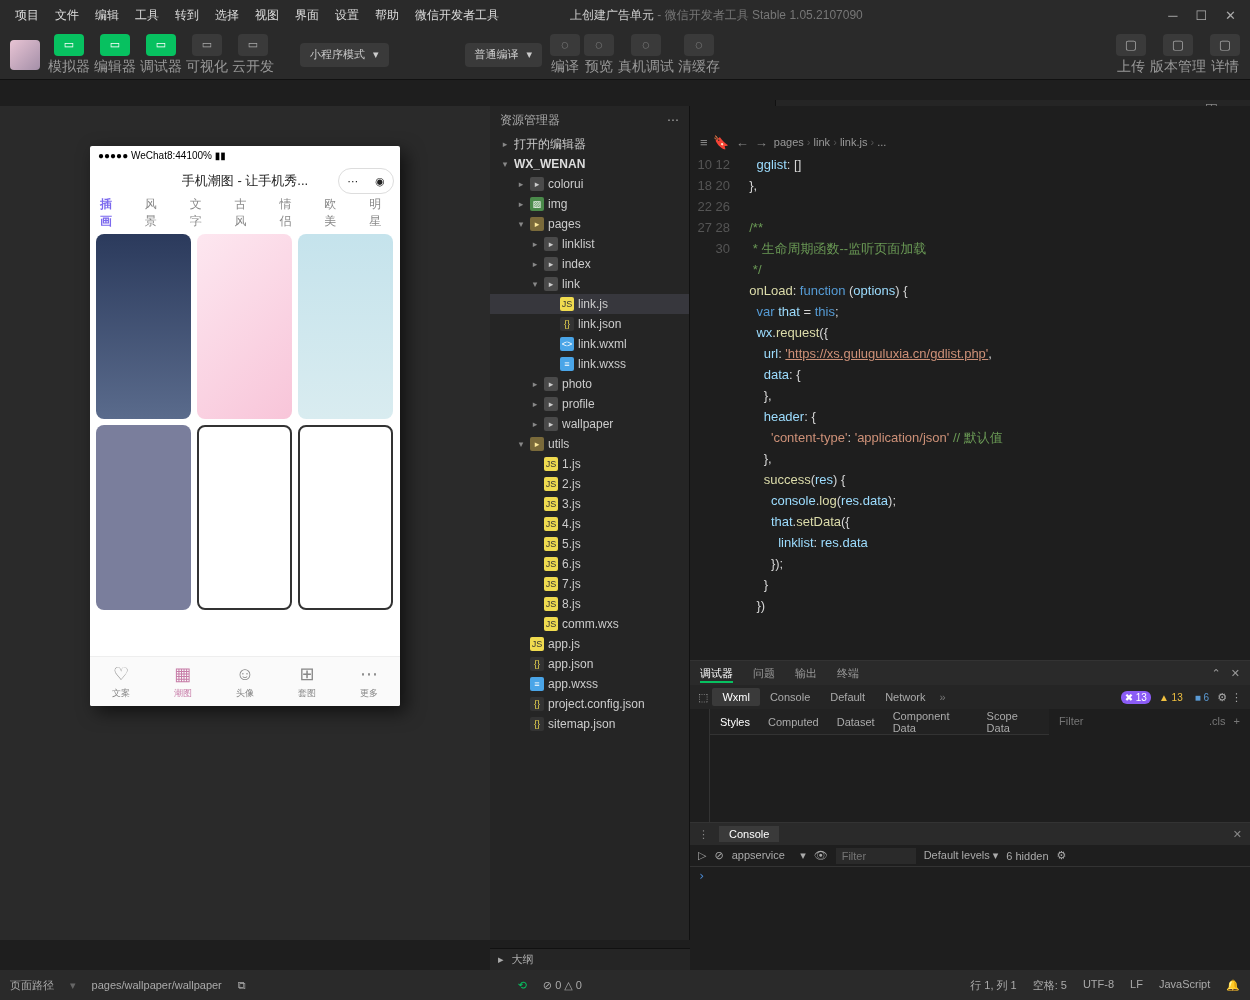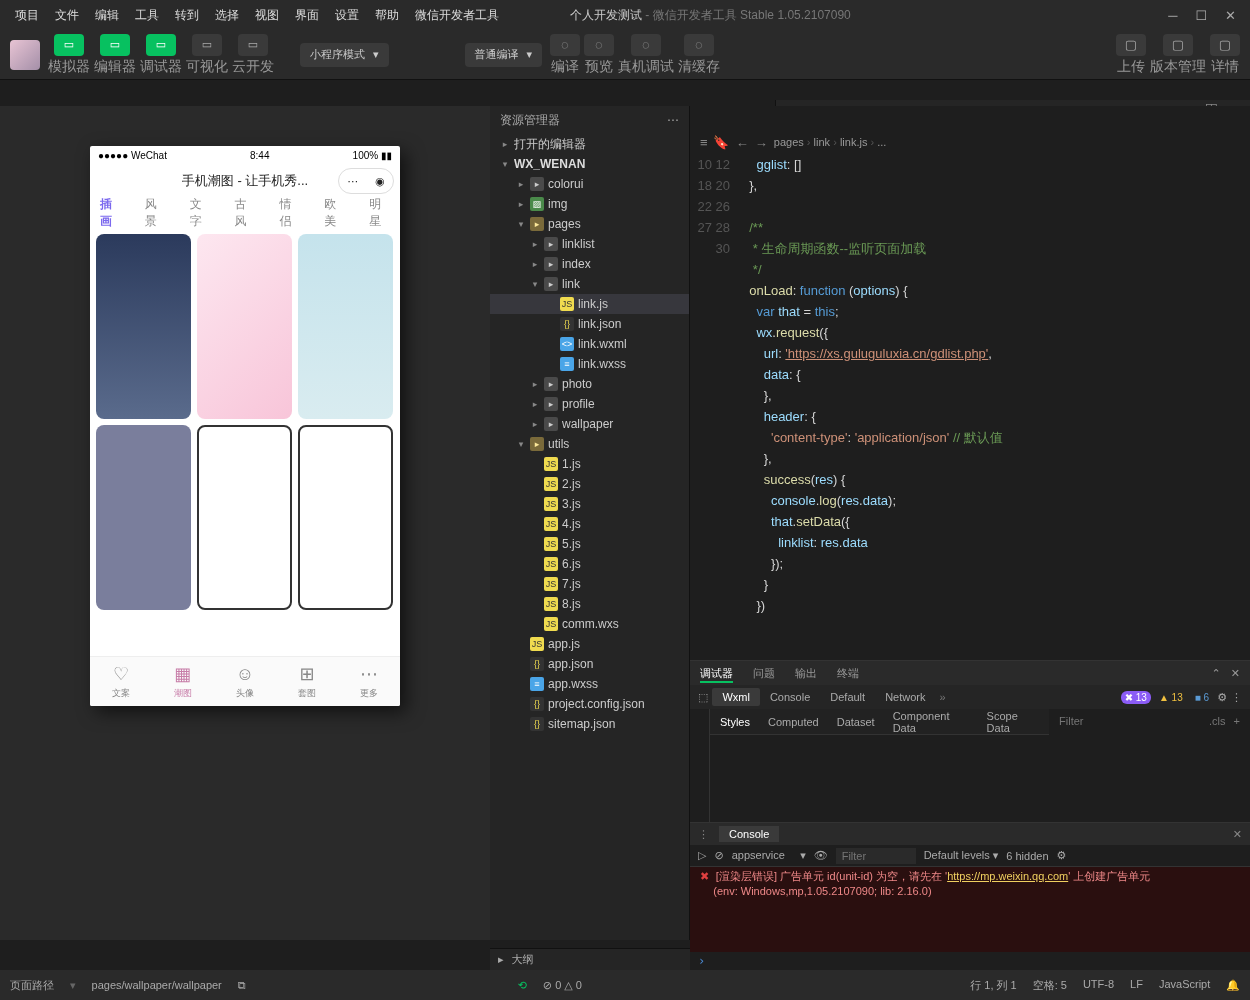--- a/index.html
+++ b/index.html
@@ -19,21 +19,21 @@
 .select-box{height:24px;background:#3a3a3a;border-radius:4px;padding:0 10px;display:flex;align-items:center;color:#ccc;gap:8px;font-size:11px;}
 .toolbar .spacer{flex:1;}
 .tb-icon{width:30px;height:22px;background:#3a3a3a;border-radius:4px;display:flex;align-items:center;justify-content:center;color:#aaa;font-size:13px;}
 .devicebar{height:26px;background:#252525;display:flex;align-items:center;padding:0 28px;color:#aaa;font-size:11px;margin-top:44px;}
 .devicebar .db-left{flex:0 0 480px;display:flex;align-items:center;gap:6px;}
 .devicebar .db-icons{flex:1;display:flex;align-items:center;gap:18px;justify-content:flex-start;padding-left:0;}
 .db-icon{width:16px;height:16px;color:#888;font-size:13px;display:inline-flex;align-items:center;justify-content:center;}
 .main{display:flex;height:834px;}
 .sim-col{width:490px;background:#2a2a2a;display:flex;flex-direction:column;align-items:center;padding-top:40px;}
 .phone{width:310px;height:560px;background:#fff;border-radius:2px;box-shadow:6px 6px 18px rgba(0,0,0,.6);position:relative;overflow:hidden;}
-.ph-statusbar{height:18px;display:flex;justify-content:space-between;align-items:center;padding:0 8px;font-size:10px;color:#000;}
+.ph-statusbar{height:18px;display:flex;align-items:center;padding:0 8px;font-size:10px;color:#000;}
 .ph-navbar{height:34px;display:flex;align-items:center;justify-content:center;font-size:13px;color:#222;position:relative;}
 .ph-pill{position:absolute;right:6px;top:4px;width:56px;height:26px;border:1px solid #ddd;border-radius:14px;display:flex;align-items:center;justify-content:space-around;font-size:11px;}
 .ph-tabs{height:30px;display:flex;align-items:center;gap:24px;padding:0 10px;font-size:12px;color:#888;}
 .ph-tabs .active{color:#7b68ee;font-weight:bold;}
 .ph-grid{display:flex;flex-wrap:wrap;gap:6px;padding:6px;}
 .ph-tile{width:95px;height:185px;border-radius:8px;}
 .t1{background:linear-gradient(180deg,#2b3a5c,#5a6b8c);}
 .t2{background:linear-gradient(135deg,#fde7f0,#f8c5d9);}
 .t3{background:linear-gradient(#c5e3ec,#d9ecf0);}
 .t4{background:#7a7e9c;}
@@ -101,21 +101,21 @@
       <span>工具</span>
       <span>转到</span>
       <span>选择</span>
       <span>视图</span>
       <span>界面</span>
       <span>设置</span>
       <span>帮助</span>
       <span>微信开发者工具</span>
     </div>
   <div class="title-center">
-    <span style="color:#ccc">个人开发测试</span>
+    <span style="color:#ccc">上创建广告单元</span>
     <span style="color:#777"> - </span>
     <span style="color:#777">微信开发者工具 Stable 1.05.2107090</span>
   </div>
   <div class="winctrls">
     <span>─</span>
     <span>☐</span>
     <span>✕</span>
   </div>
 </div>
 
@@ -550,24 +550,20 @@
   <div class="con-tools">
     <span>▷</span>
     <span>⊘</span>
     <span><span>appservice</span> &nbsp;&nbsp;&nbsp; ▾</span>
     <span>👁</span>
     <input placeholder="Filter" style="">
     <span><span>Default levels</span> ▾</span>
     <span>6 hidden</span>
     <span>⚙</span>
   </div>
-  <div class="con-body">
-    <span style="color:#e04040">✖</span> <span>[渲染层错误] 广告单元 id(unit-id) 为空，请先在 '</span><span class="url">https://mp.weixin.qq.com</span><span>' 上创建广告单元</span><br>
-    &nbsp;&nbsp;<span>(env: Windows,mp,1.05.2107090; lib: 2.16.0)</span>
-  </div>
   <div class="con-prompt">›</div>
 </div>
 
 <div class="statusbar">
   <span>页面路径</span>
     <span style="color:#666">▾</span>
   <span>pages/wallpaper/wallpaper</span>
   <span>⧉</span>
   <span style="flex:0 0 240px"></span>
   <span style="color:#07c160">⟲</span>

